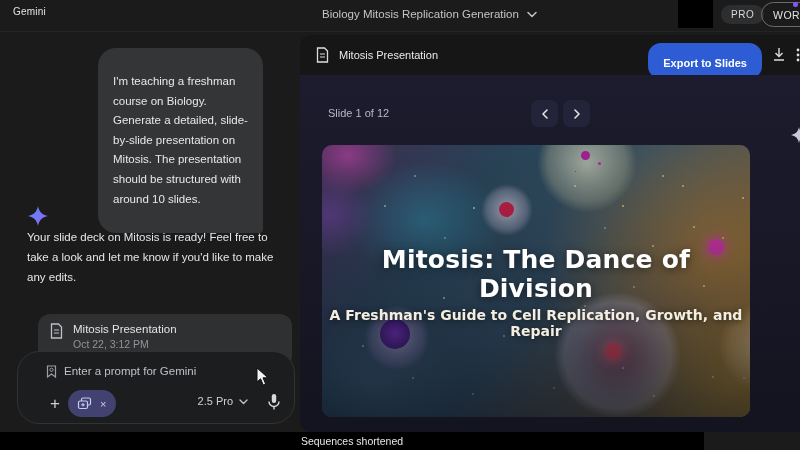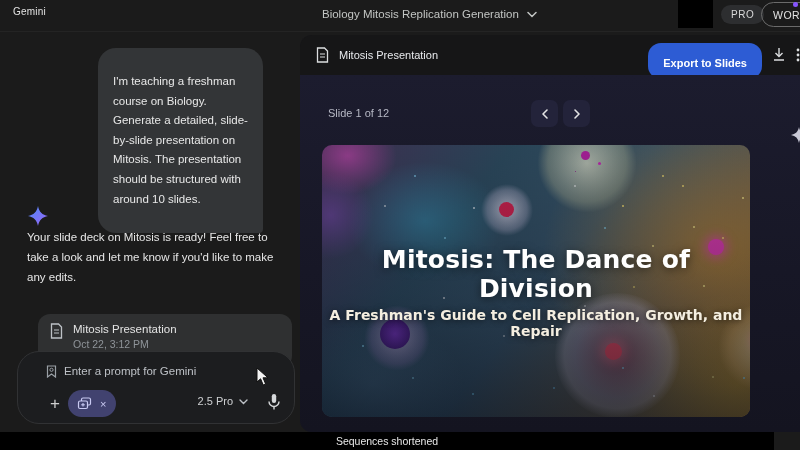--- a/index.html
+++ b/index.html
@@ -81,21 +81,21 @@
   .c-magenta-dot { left:386px; top:94px; width:16px; height:16px; background:#e03ab0; box-shadow:0 0 10px 4px rgba(230,60,180,.55); }
   .speckles { position:absolute; left:0; top:0; width:2px; height:2px; border-radius:50%; background:rgba(160,230,250,.9);
     box-shadow:40px 200px rgba(140,220,250,.9),60px 170px rgba(255,255,255,.8),90px 232px rgba(140,220,250,.8),121px 152px rgba(255,255,255,.7),150px 248px rgba(120,210,245,.9),181px 190px rgba(255,255,255,.6),201px 122px rgba(140,220,250,.8),231px 242px rgba(120,200,240,.8),262px 160px rgba(255,255,255,.6),300px 222px rgba(140,220,250,.8),331px 250px rgba(255,255,255,.7),151px 62px rgba(255,255,255,.7),122px 92px rgba(140,220,250,.7),252px 40px rgba(255,255,255,.6),282px 82px rgba(140,220,250,.7),421px 232px rgba(150,225,250,.9),62px 60px rgba(255,255,255,.6),92px 30px rgba(140,220,250,.7); }
   .speckles-y { position:absolute; left:0; top:0; width:2px; height:2px; border-radius:50%; background:rgba(250,230,120,.9);
     box-shadow:300px 60px rgba(250,225,110,.9),330px 100px rgba(255,240,140,.8),360px 40px rgba(250,225,110,.8),381px 140px rgba(255,240,140,.9),400px 92px rgba(250,225,110,.8),420px 52px rgba(255,240,140,.8),441px 121px rgba(250,225,110,.9),455px 70px rgba(255,240,140,.8),410px 170px rgba(250,225,110,.8),350px 172px rgba(255,240,140,.7),311px 141px rgba(250,225,110,.7),390px 231px rgba(255,240,140,.8),431px 252px rgba(250,225,110,.8),450px 211px rgba(255,240,140,.8),340px 30px rgba(250,225,110,.8),371px 81px rgba(255,240,140,.8); }
   .slide-shade { position:absolute; left:0; top:0; width:100%; height:100%; background:linear-gradient(to bottom, rgba(10,15,30,.12) 0%, rgba(10,15,30,.35) 55%, rgba(5,10,22,.62) 100%); }
   .slide-title { position:absolute; left:0; top:100px; width:100%; text-align:center; color:#fff; font-family:"DejaVu Sans", sans-serif; font-weight:bold; font-size:25px; letter-spacing:.2px; text-shadow:0 2px 10px rgba(0,0,0,.55); }
   .slide-subtitle { position:absolute; left:0; top:162px; width:100%; text-align:center; color:#f4eee0; font-family:"DejaVu Sans", sans-serif; font-weight:bold; font-size:14px; text-shadow:0 1px 6px rgba(0,0,0,.6); }
 
   
-  .caption-bar { position:absolute; left:0; top:432px; width:774px; height:18px; background:#000; z-index:8; display:flex; align-items:center; justify-content:center; }
+  .caption-bar { position:absolute; left:0; top:432px; width:704px; height:18px; background:#000; z-index:8; display:flex; align-items:center; justify-content:center; }
   .caption-text { color:#e8e8e8; font-size:10.5px; }
 
   .doc-icon svg, .chip-icon svg { display:block; }
 </style>
 </head>
 <body>
 
 <div class="screen">
 
   <div class="topbar">

